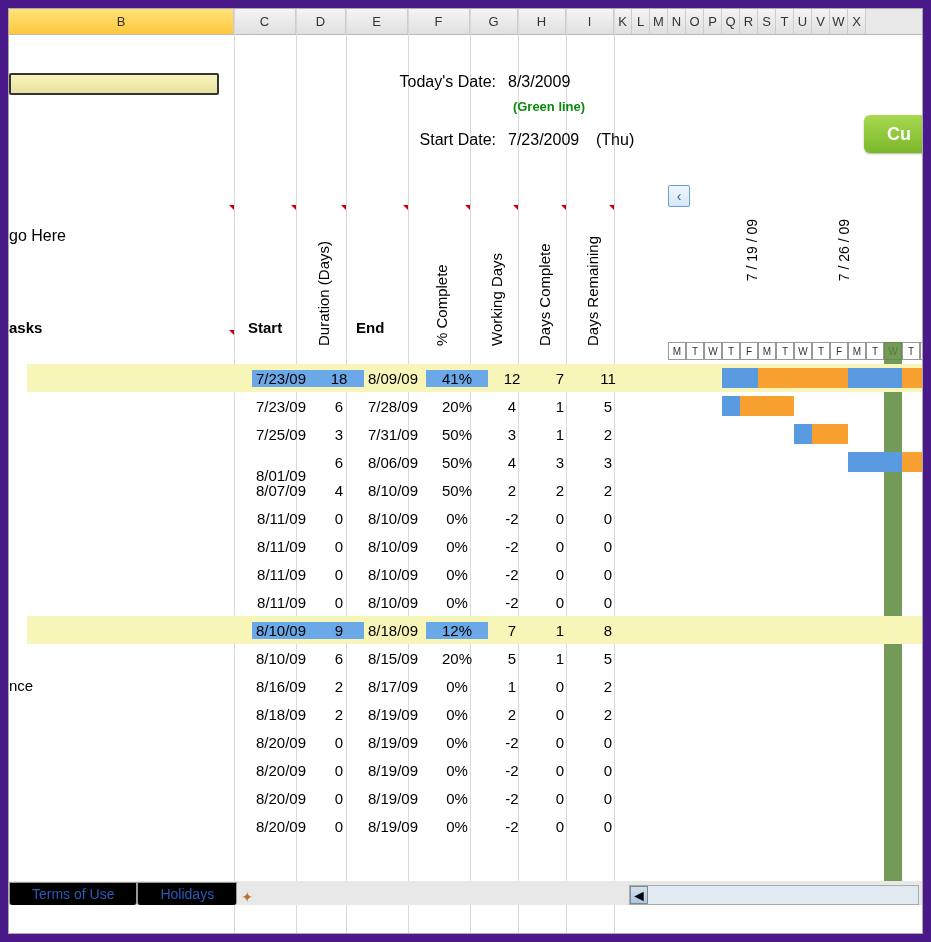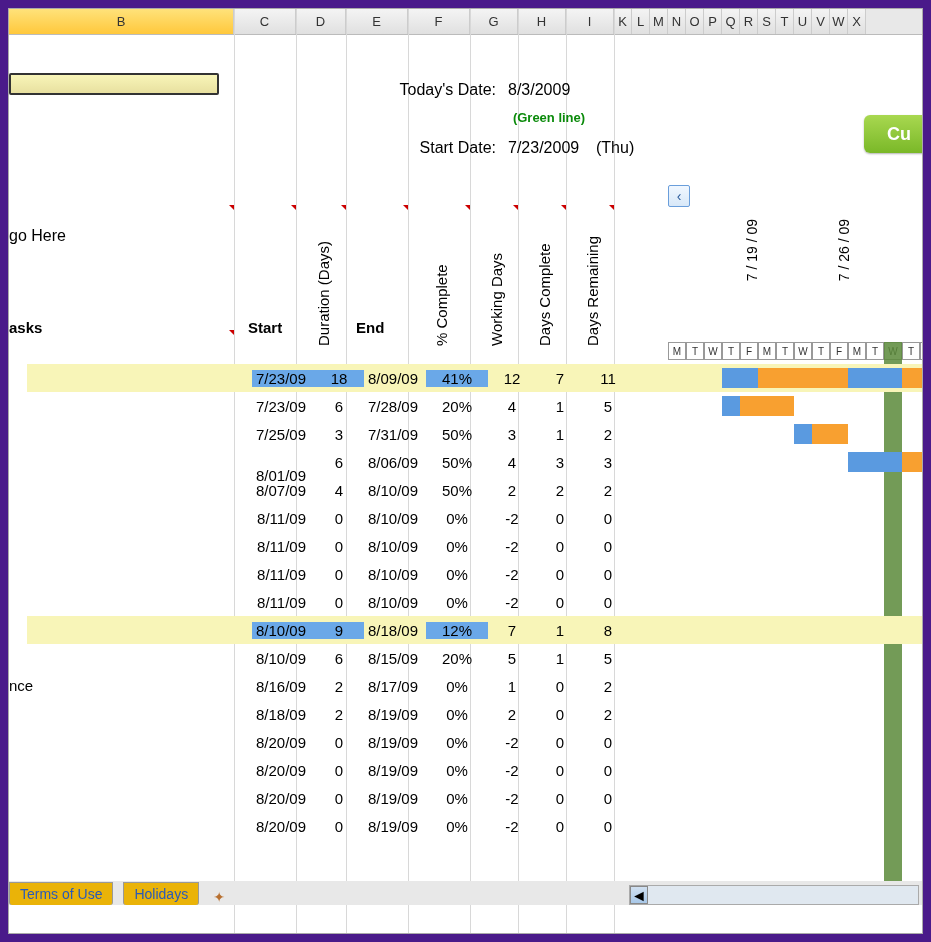--- a/index.html
+++ b/index.html
@@ -2,21 +2,21 @@
 <html><head>
 <meta charset="utf-8">
 <style>
 *{box-sizing:border-box;margin:0;padding:0;font-family:Arial,sans-serif}
 body{background:#4a1a8a;padding:8px;width:931px;height:942px;overflow:hidden}
 .frame{background:#fff;border:1px solid #aaa;width:100%;height:100%;position:relative;overflow:hidden}
 .colhdr{display:flex;border-bottom:1px solid #bbb;height:26px;background:#e8e8e8}
 .ch{border-right:1px solid #ccc;font-size:13px;color:#333;display:flex;align-items:center;justify-content:center;background:linear-gradient(#f4f4f4,#e0e0e0)}
 .ch.sel{background:linear-gradient(#ffe27a,#ffc83c)}
 .info{padding:4px 0 0 0;position:relative;height:156px}
-.inforow{display:flex;align-items:flex-end;font-size:16px;color:#000;height:26px}
+.inforow{display:flex;align-items:flex-start;font-size:16px;color:#000;height:26px}
 .lbl{text-align:right;padding-right:8px}
 .val{padding-left:4px}
 .green{color:#0a8a0a;font-weight:bold;font-size:13px}
 .btn{position:absolute;top:80px;height:38px;border-radius:6px;background:linear-gradient(#a8d850,#7ab828);color:#fff;font-size:18px;font-weight:bold;display:flex;align-items:center;justify-content:center;box-shadow:0 1px 2px rgba(0,0,0,.3);cursor:pointer}
 .scrollbtn{position:absolute;width:22px;height:22px;border:1px solid #6a9edb;background:linear-gradient(#f0f7ff,#d8e8f8);border-radius:2px;display:flex;align-items:center;justify-content:center;color:#2a5a9a;font-size:14px;cursor:pointer}
 .editbox{position:absolute;left:0;top:64px;width:210px;height:22px;border:2px solid #333;background:linear-gradient(#f8f5b8,#e8e0a0);border-radius:2px}
 .vhdrs{position:absolute;left:227px;top:169px;display:flex;height:168px}
 .vh{font-size:15px;writing-mode:vertical-lr;transform:rotate(180deg);display:flex;align-items:center;justify-content:flex-start;padding-bottom:4px;color:#000}
 .hhdrs{position:absolute;left:0;top:310px;display:flex;height:26px;font-size:15px;font-weight:bold}
 .hh{padding-left:2px}
@@ -32,21 +32,21 @@
 .cell{text-align:right;padding-right:8px}
 .cell.ct{text-align:center;padding:0}
 .row .hl{background:#6aa8e8;color:#000}
 .gantt{position:absolute;left:659px;top:355px}
 .grow{display:flex;height:28px;align-items:center}
 .gcell{width:18px;height:20px;margin-right:0}
 .blue{background:#5a9ae0}
 .orange{background:#f8a030}
 .todayline{position:absolute;width:18px;background:#5a8a3a;opacity:.85;top:333px;height:560px}
 .tabs{position:absolute;bottom:28px;left:0;display:flex;font-size:14px;height:24px;align-items:flex-end;background:#e8e8e8;width:100%}
-.tab{padding:3px 10px;border:1px solid #999;border-bottom:none;background:#eab308;margin-right:10px;color:#2a5ab8;border-radius:0 0 3px 3px;cursor:pointer}
+.tab{padding:3px 22px;border:1px solid #999;border-bottom:none;background:#000000;margin-right:0;color:#2a5ab8;border-radius:0 0 3px 3px;cursor:pointer}
 .hscroll{position:absolute;bottom:28px;left:620px;width:290px;height:20px;background:#e0e8f0;border:1px solid #aaa}
 .hscroll .thumb{position:absolute;left:0;width:18px;height:18px;background:linear-gradient(#d0e0f0,#a8c8e8);border:1px solid #888}
 .gridline{position:absolute;border-right:1px solid #d8d8d8;top:0;height:100%}
 </style>
 </head>
 <body>
 
 <div class="frame">
 
   <div class="colhdr" id="colhdr">

